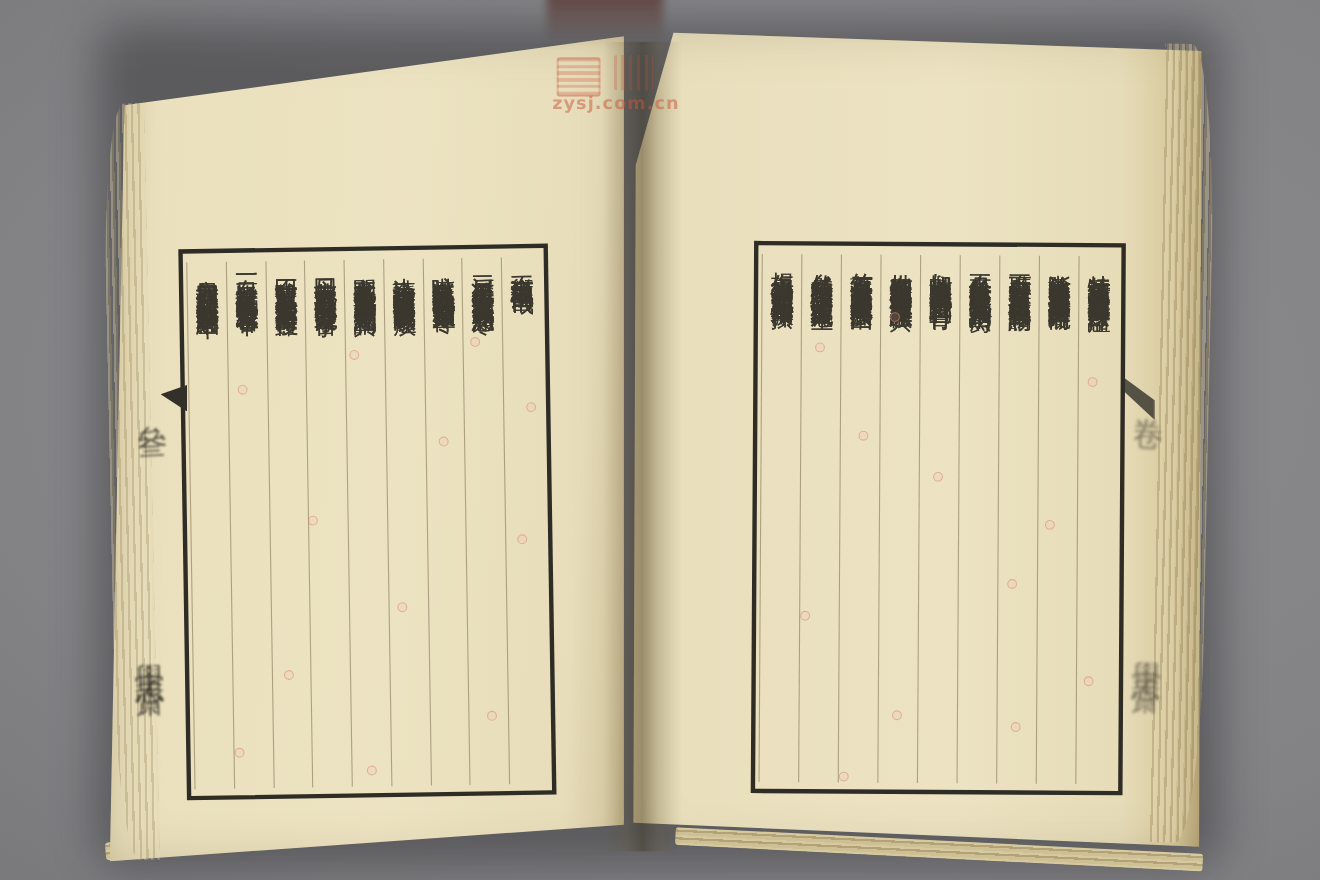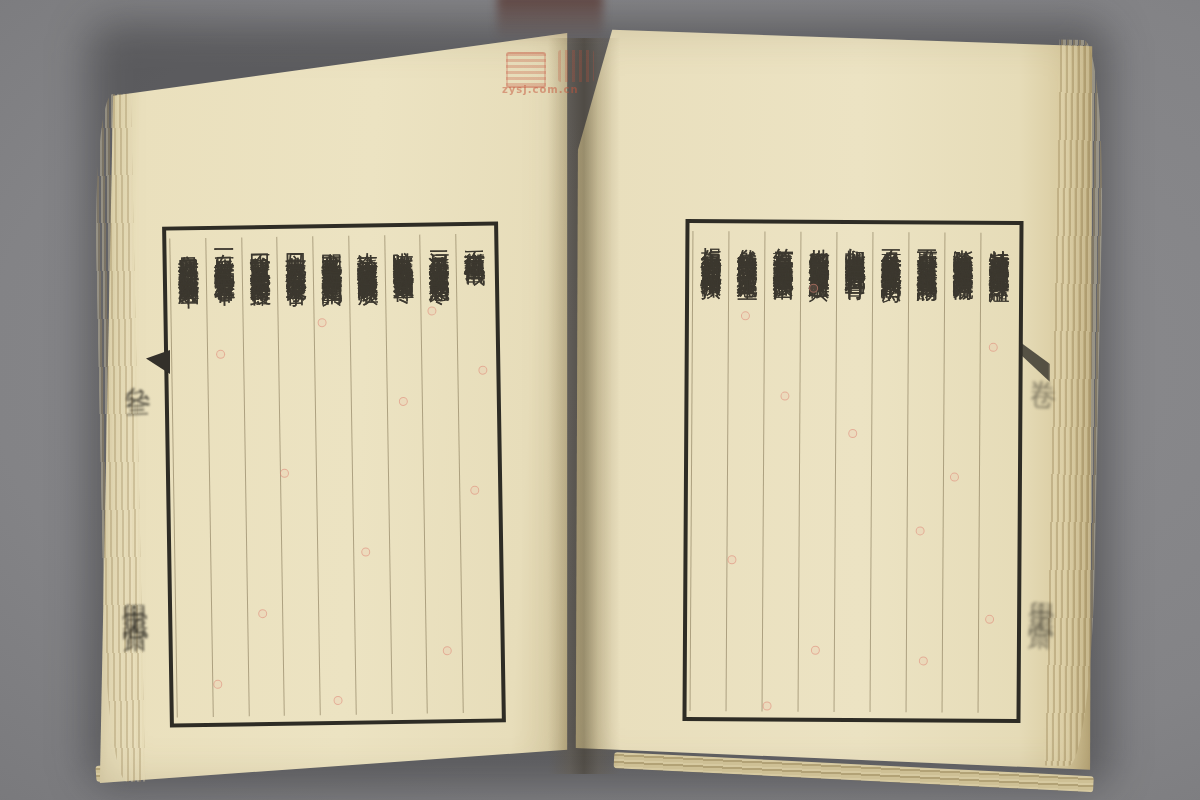--- a/index.html
+++ b/index.html
@@ -64,21 +64,21 @@
   .wedge{z-index:4;background:#33302a;}
   .wedge-left{left:146px;top:350px;width:24px;height:24px;clip-path:polygon(100% 0,100% 100%,0 35%);}
   .wedge-right{left:1020px;top:342px;width:30px;height:40px;clip-path:polygon(0 0,100% 55%,100% 100%,0 30%);opacity:.8;filter:blur(1px);}
   
   .wm-smudge{left:497px;top:-6px;width:106px;height:46px;z-index:5;
     background:linear-gradient(180deg,rgba(72,26,16,.6),rgba(72,26,16,0));filter:blur(4px);}
   .wm-seal{z-index:5;width:36px;height:32px;border:2px solid rgba(196,80,58,.30);border-radius:3px;opacity:.85;}
   .wm-seal-left{left:506px;top:52px;background:repeating-linear-gradient(0deg,rgba(196,80,58,.33) 0 3px,rgba(196,80,58,0) 3px 6px);}
   .wm-seal-right{left:558px;top:50px;border:none;background:repeating-linear-gradient(90deg,rgba(196,80,58,.30) 0 3px,rgba(196,80,58,0) 3px 7px);filter:blur(.5px);}
   .wm-url{left:502px;top:84px;z-index:5;font-family:"DejaVu Sans","Liberation Sans",sans-serif;
-    font-size:10px;font-weight:bold;letter-spacing:1px;color:rgba(198,85,60,.5);}
+    font-size:16px;font-weight:bold;letter-spacing:1px;color:rgba(198,85,60,.5);}
 </style>
 </head>
 <body>
 
 <div id="stage">
 
   <div class="abs book-shadow"></div>
 
   <div class="abs stack stack-bottom-left"></div>
   <div class="abs stack stack-bottom-right"></div>

